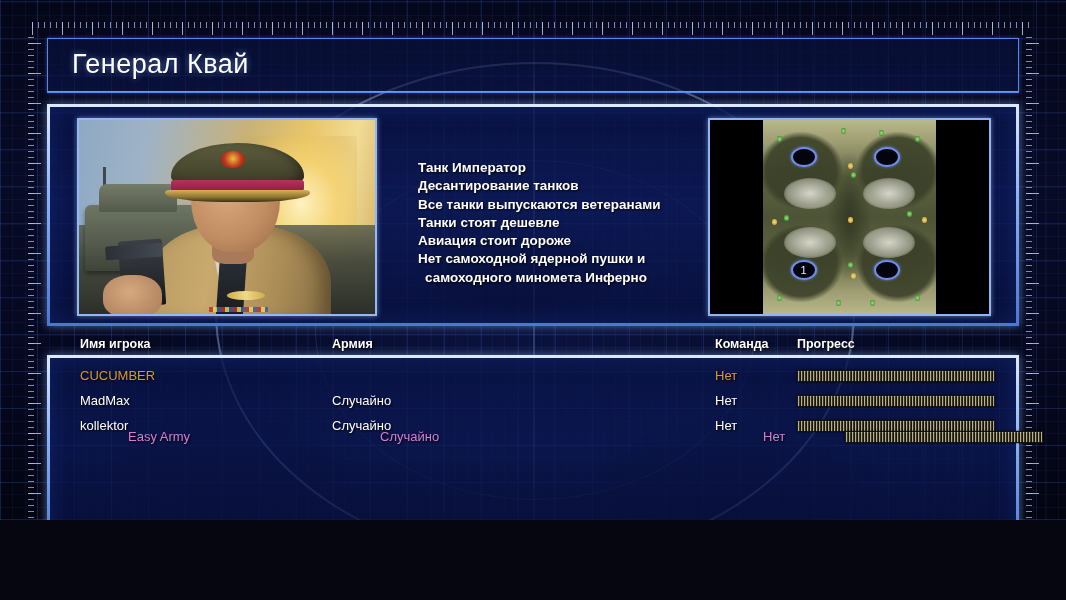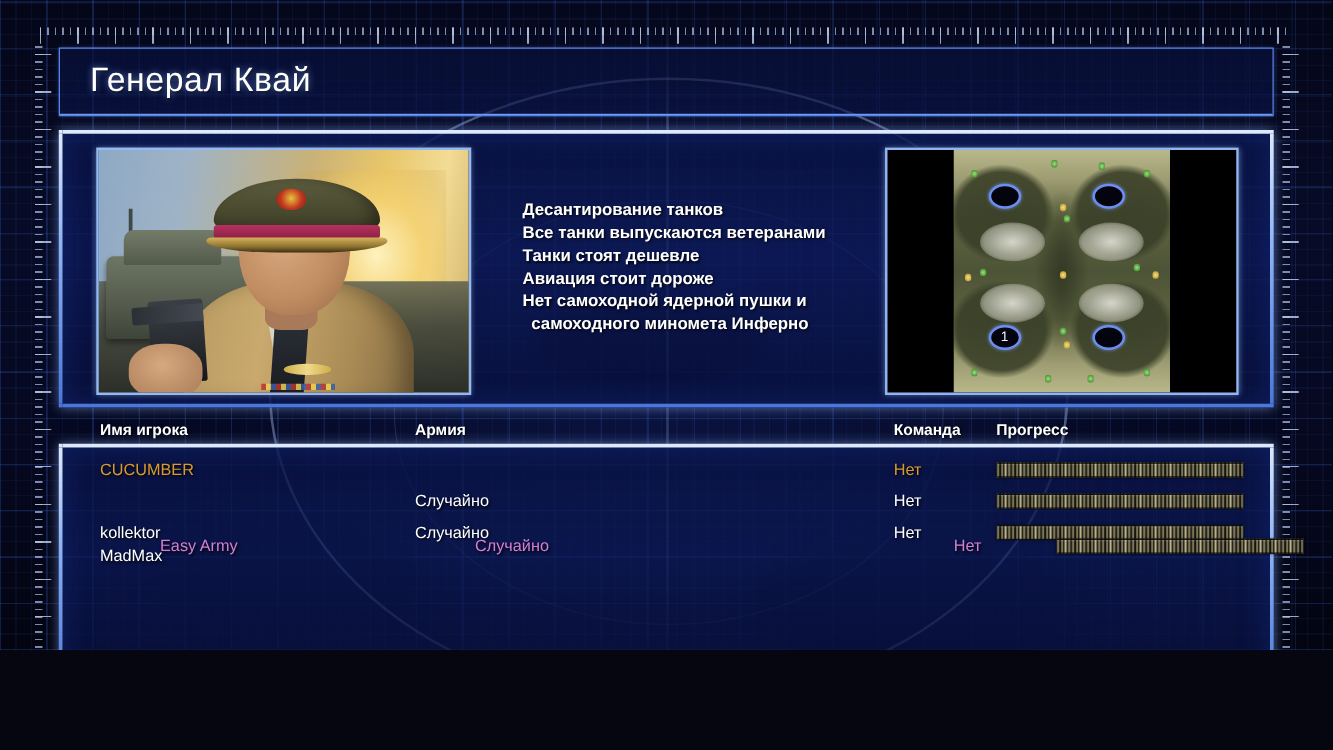--- a/index.html
+++ b/index.html
@@ -430,20 +430,21 @@
       <div class="pf-capband"></div>
       <div class="pf-visor"></div>
       <div class="pf-badge"></div>
       <div class="pf-wing"></div>
       <div class="pf-ribbon"></div>
       <div class="pf-pistol"></div>
       <div class="pf-hand"></div>
     </div>
 
     <div class="desc">
+      <div>Танк Император</div>
       <div>Десантирование танков</div>
       <div>Все танки выпускаются ветеранами</div>
       <div>Танки стоят дешевле</div>
       <div>Авиация стоит дороже</div>
       <div>Нет самоходной ядерной пушки и</div>
       <div class="indent"> самоходного миномета Инферно</div>
     </div>
 
     <div class="map-frame">
       <div class="map-img">
@@ -488,21 +489,21 @@
   <div class="glow-panel list-panel">
     <div class="rows">
 
       <div class="row" style="top:0px;">
         <div class="cell c-name" style="color: rgb(217, 154, 43);">CUCUMBER</div>
         <div class="cell c-team" style="color: rgb(217, 154, 43);">Нет</div>
         <div class="prog"></div>
       </div>
 
       <div class="row" style="top:25px;">
-        <div class="cell c-name" style="color: rgb(255, 255, 255); margin-top: 44px;">MadMax</div>
+        <div class="cell c-name" style="color: rgb(255, 255, 255);">MadMax</div>
         <div class="cell c-army" style="color: rgb(255, 255, 255);">Случайно</div>
         <div class="cell c-team" style="color: rgb(255, 255, 255);">Нет</div>
         <div class="prog"></div>
       </div>
 
       <div class="row" style="top:50px;">
         <div class="cell c-name" style="color: rgb(255, 255, 255);">kollektor</div>
         <div class="cell c-army" style="color: rgb(255, 255, 255);">Случайно</div>
         <div class="cell c-team" style="color: rgb(255, 255, 255);">Нет</div>
         <div class="prog"></div>

